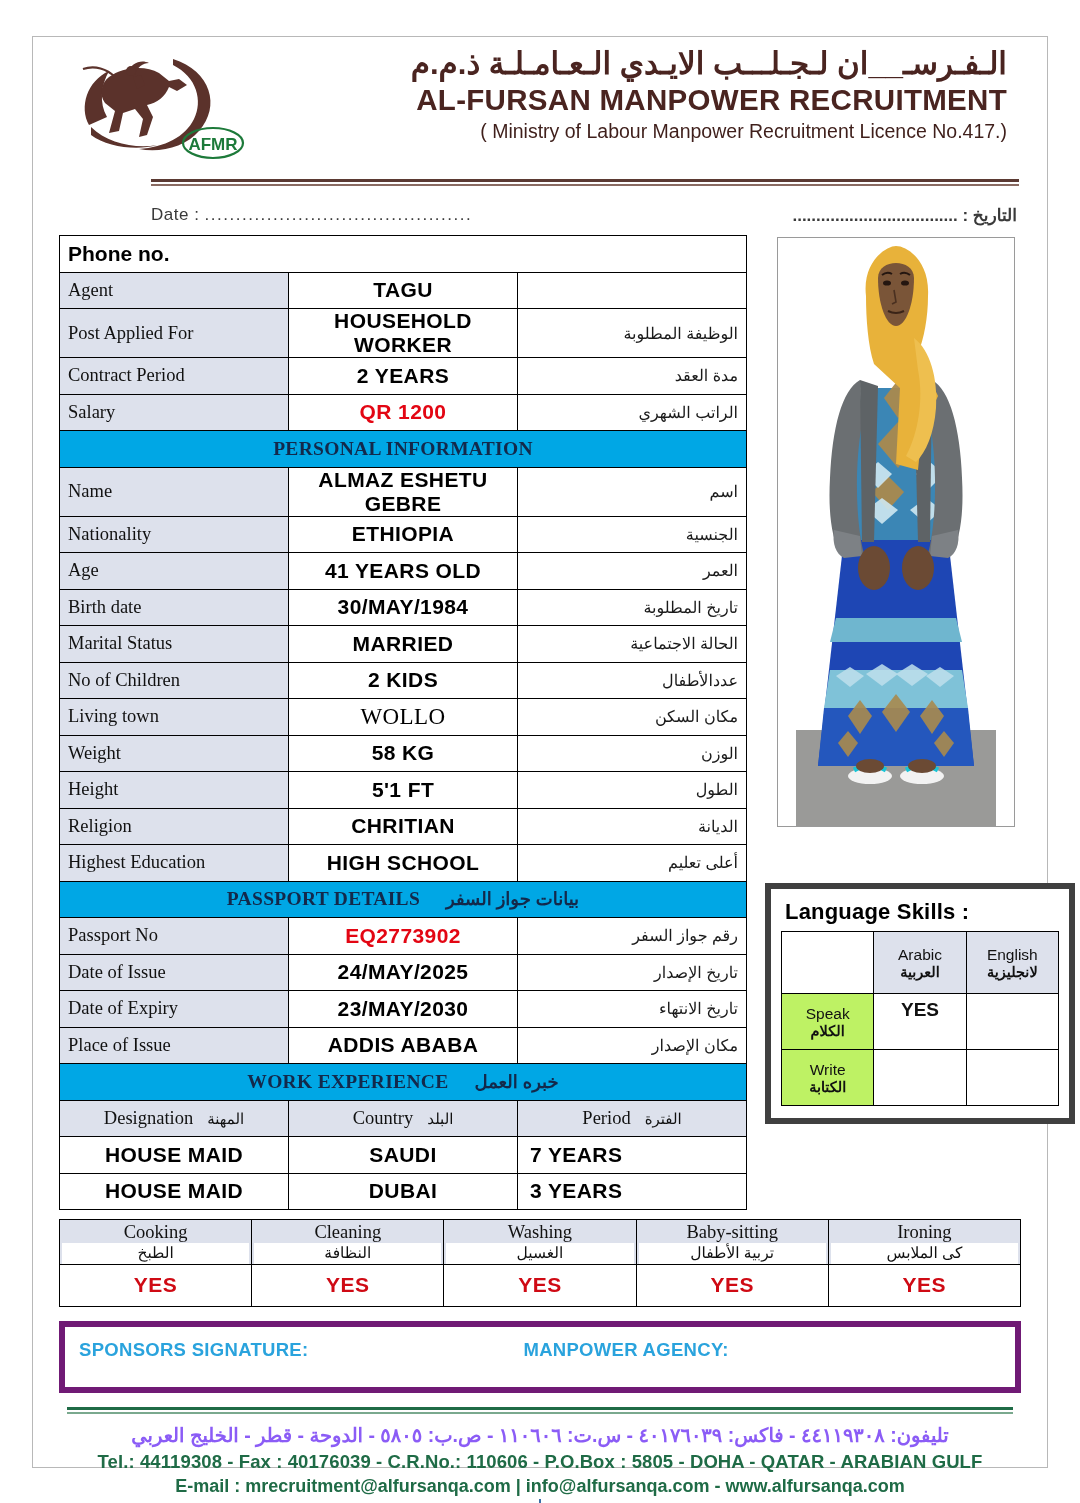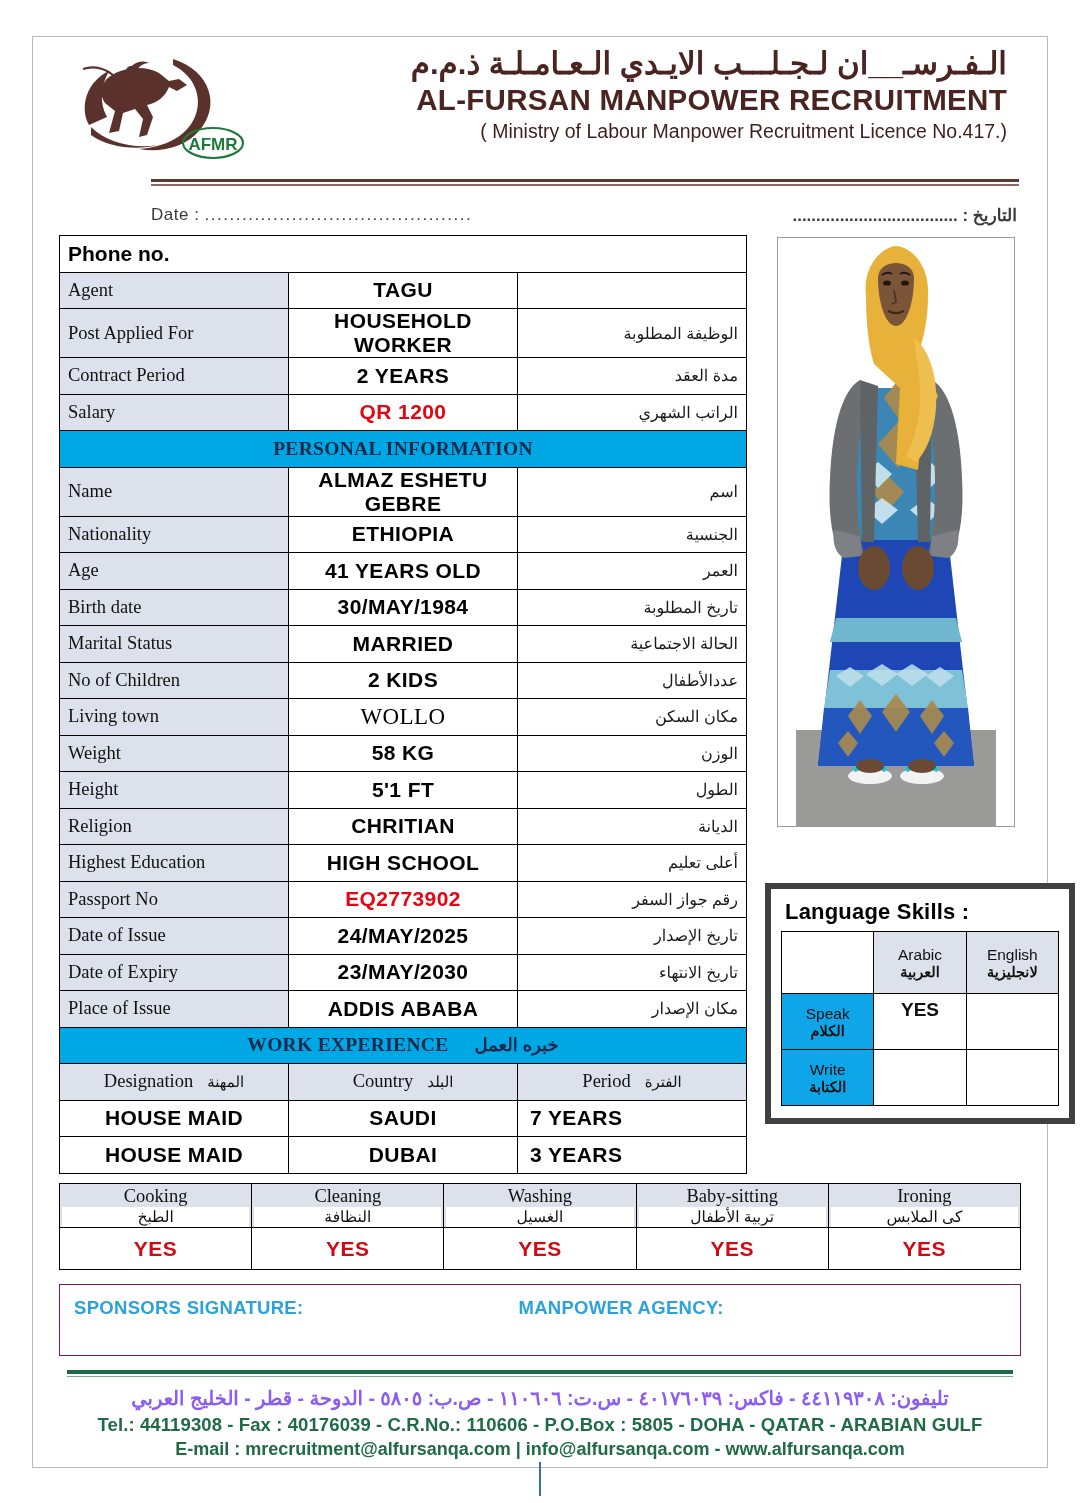--- a/index.html
+++ b/index.html
@@ -172,21 +172,21 @@
     padding: 8px 10px 12px 10px;
   }
   .lang-title {
     font-size: 22px; font-weight: bold; color: #000;
     letter-spacing: 0.2px;
     margin: 2px 0 6px 4px;
   }
   table.lang { width: 100%; border-collapse: collapse; table-layout: fixed; }
   table.lang td { border: 1px solid #000; text-align: center; font-size: 15.5px; color: #111; padding: 3px 2px; }
   table.lang td.hdr { background: #dde1ec; height: 62px; }
-  table.lang td.rowhdr { background: #0ea5e9; width: 72px; height: 56px; }
+  table.lang td.rowhdr { background: #bef264; width: 72px; height: 56px; }
   table.lang td.empty-corner { background: #fff; }
   table.lang .ar { direction: rtl; display: block; font-weight: bold; font-size: 14.5px; }
   table.lang td.cell { vertical-align: top; font-size: 19px; font-weight: bold; padding-top: 5px; }
 
   
   .skills-wrap { padding: 0 26px; margin-top: 9px; }
   table.skills { width: 100%; border-collapse: collapse; table-layout: fixed; }
   table.skills td { border: 1px solid #000; }
   table.skills td.sk-head {
     background: #dde1ec;
@@ -199,21 +199,21 @@
   .sk-ar { background: #fff; margin: 1px 2px 0 2px; font-size: 15.5px; direction: rtl; color: #111; line-height: 1.25; padding-bottom: 1px;}
   table.skills td.sk-val {
     height: 42px; text-align: center;
     color: #cf0a14; font-weight: bold; font-size: 21px;
     background: #fff; letter-spacing: 0.5px;
   }
 
   
   .sign-wrap { padding: 0 26px; margin-top: 14px; }
   .sign-box {
-    border: 1px solid #701a75;
+    border: 6px solid #701a75;
     height: 72px;
     display: flex;
     align-items: flex-start;
     padding: 12px 0 0 14px;
   }
   .sign-label {
     color: #2aa3dd; font-weight: bold; font-size: 18.5px; letter-spacing: 0.3px;
   }
   .sign-label.second { margin-left: 215px; }
 
@@ -356,20 +356,28 @@
               <td class="c-label">Religion</td>
               <td class="c-value">CHRITIAN</td>
               <td class="c-ar">الديانة</td>
             </tr>
             <tr>
               <td class="c-label">Highest Education</td>
               <td class="c-value">HIGH SCHOOL</td>
               <td class="c-ar">أعلى تعليم</td>
             </tr>
 
+            <tr class="band">
+              <td colspan="3">
+                <div class="band-inner">
+                  <span>PASSPORT DETAILS</span>
+                  <span class="ar">بيانات جواز السفر</span>
+                </div>
+              </td>
+            </tr>
 
             <tr>
               <td class="c-label">Passport No</td>
               <td class="c-value red">EQ2773902</td>
               <td class="c-ar">رقم جواز السفر</td>
             </tr>
             <tr>
               <td class="c-label">Date of Issue</td>
               <td class="c-value">24/MAY/2025</td>
               <td class="c-ar">تاريخ الإصدار</td>

